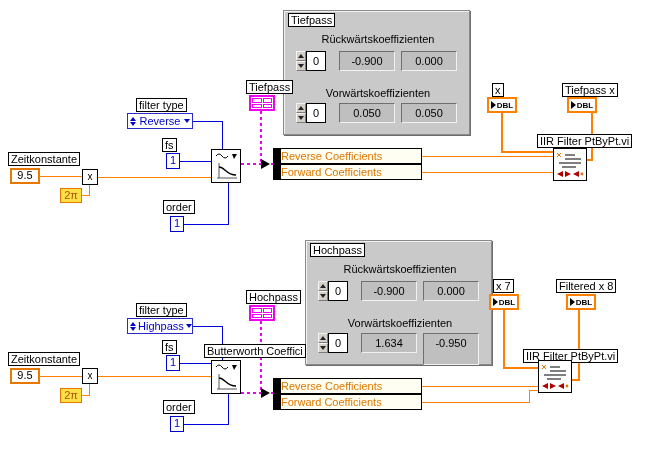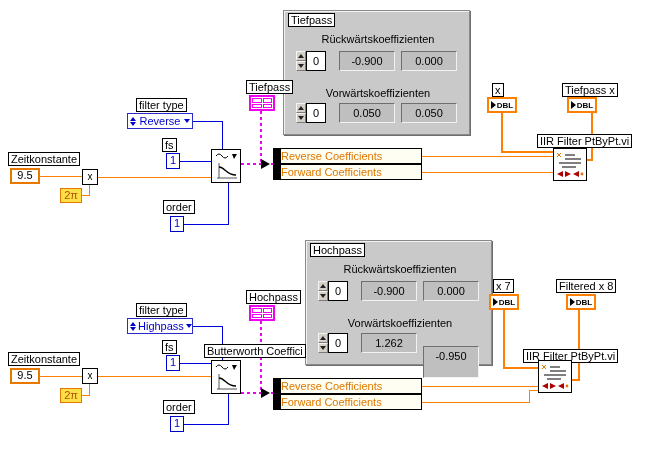--- a/index.html
+++ b/index.html
@@ -207,22 +207,22 @@
         <div class="spin">
           <div class="sbtn">
               <i class="tri-u"></i>
             </div>
           <div class="sbtn">
               <i class="tri-d"></i>
             </div>
         </div>
         <div class="numbox">0</div>
       </div>
-      <div class="valbox" style="left:55px;top:92px;width:56px;height:20px">1.262</div>
-      <div class="valbox" style="left:117px;top:105px;width:56px;height:32px">-0.950</div>
+      <div class="valbox" style="left:55px;top:92px;width:56px;height:20px">1.634</div>
+      <div class="valbox" style="left:117px;top:92px;width:56px;height:32px">-0.950</div>
     </div>
 
     <span class="lbl" style="left:246px;top:290px">Hochpass</span>
     <div class="cterm" style="left:249px;top:305px;width:26px;height:16px">
         <i></i>
         <i></i>
         <i></i>
         <i></i>
       </div>
 

